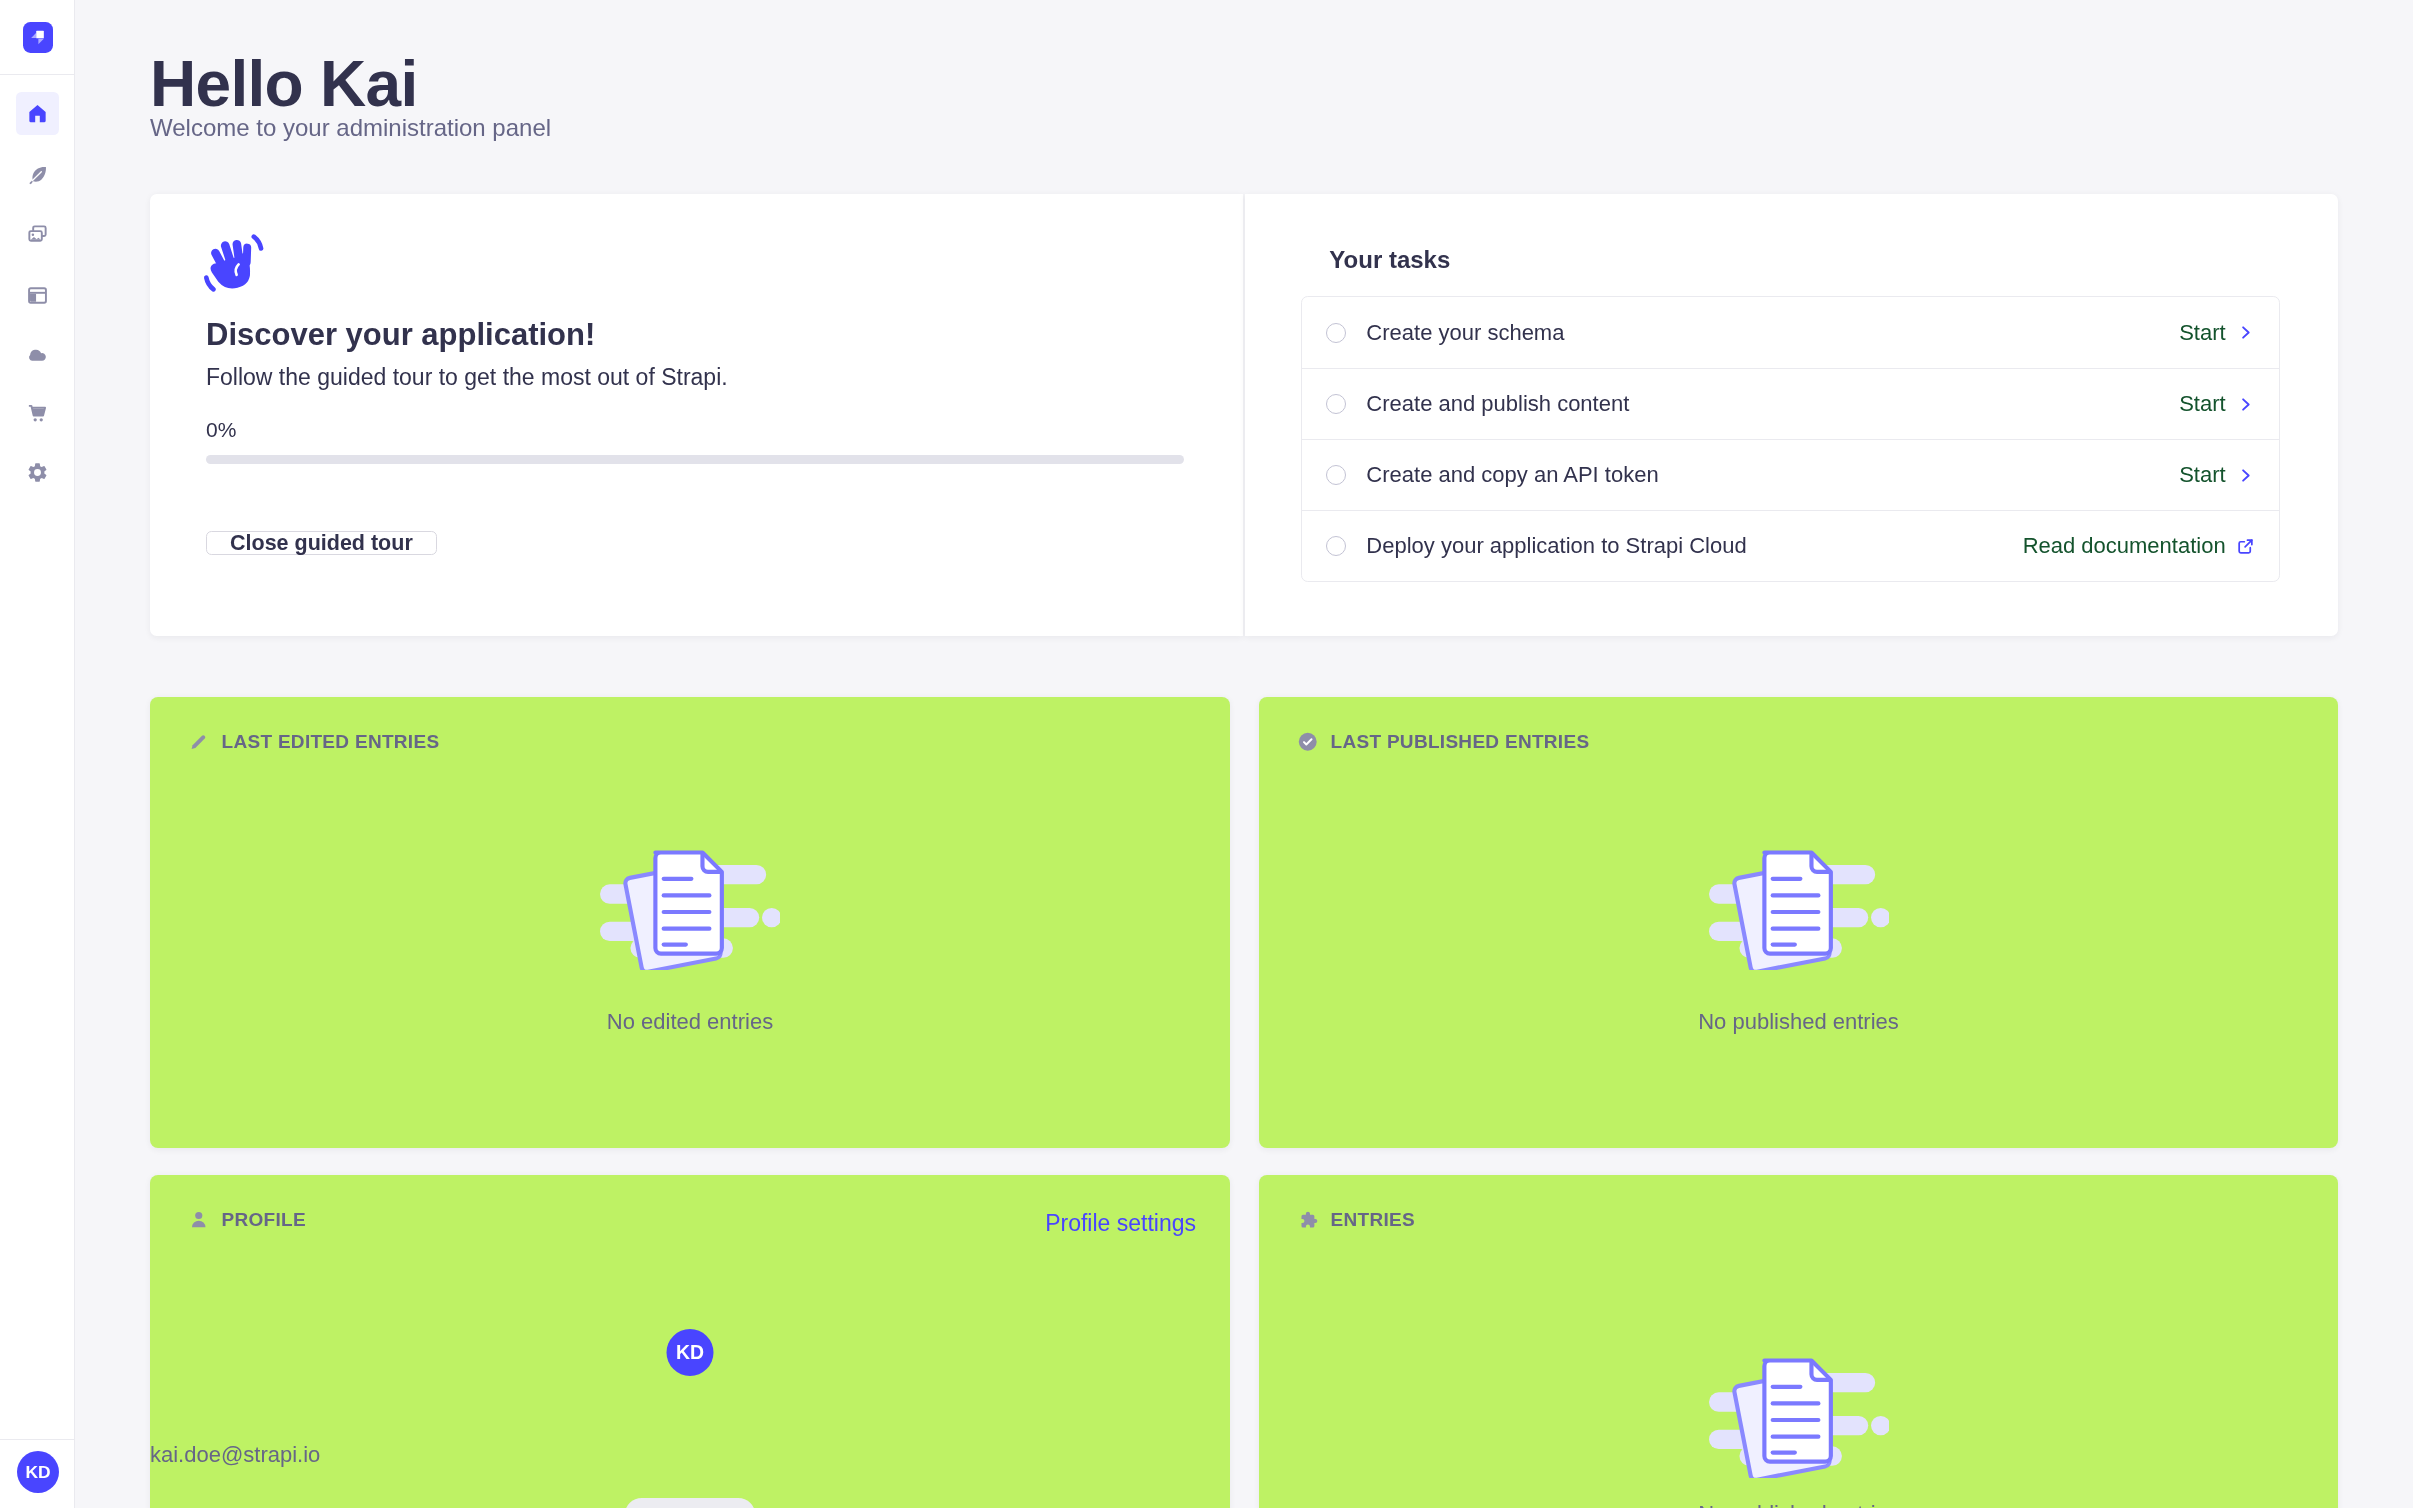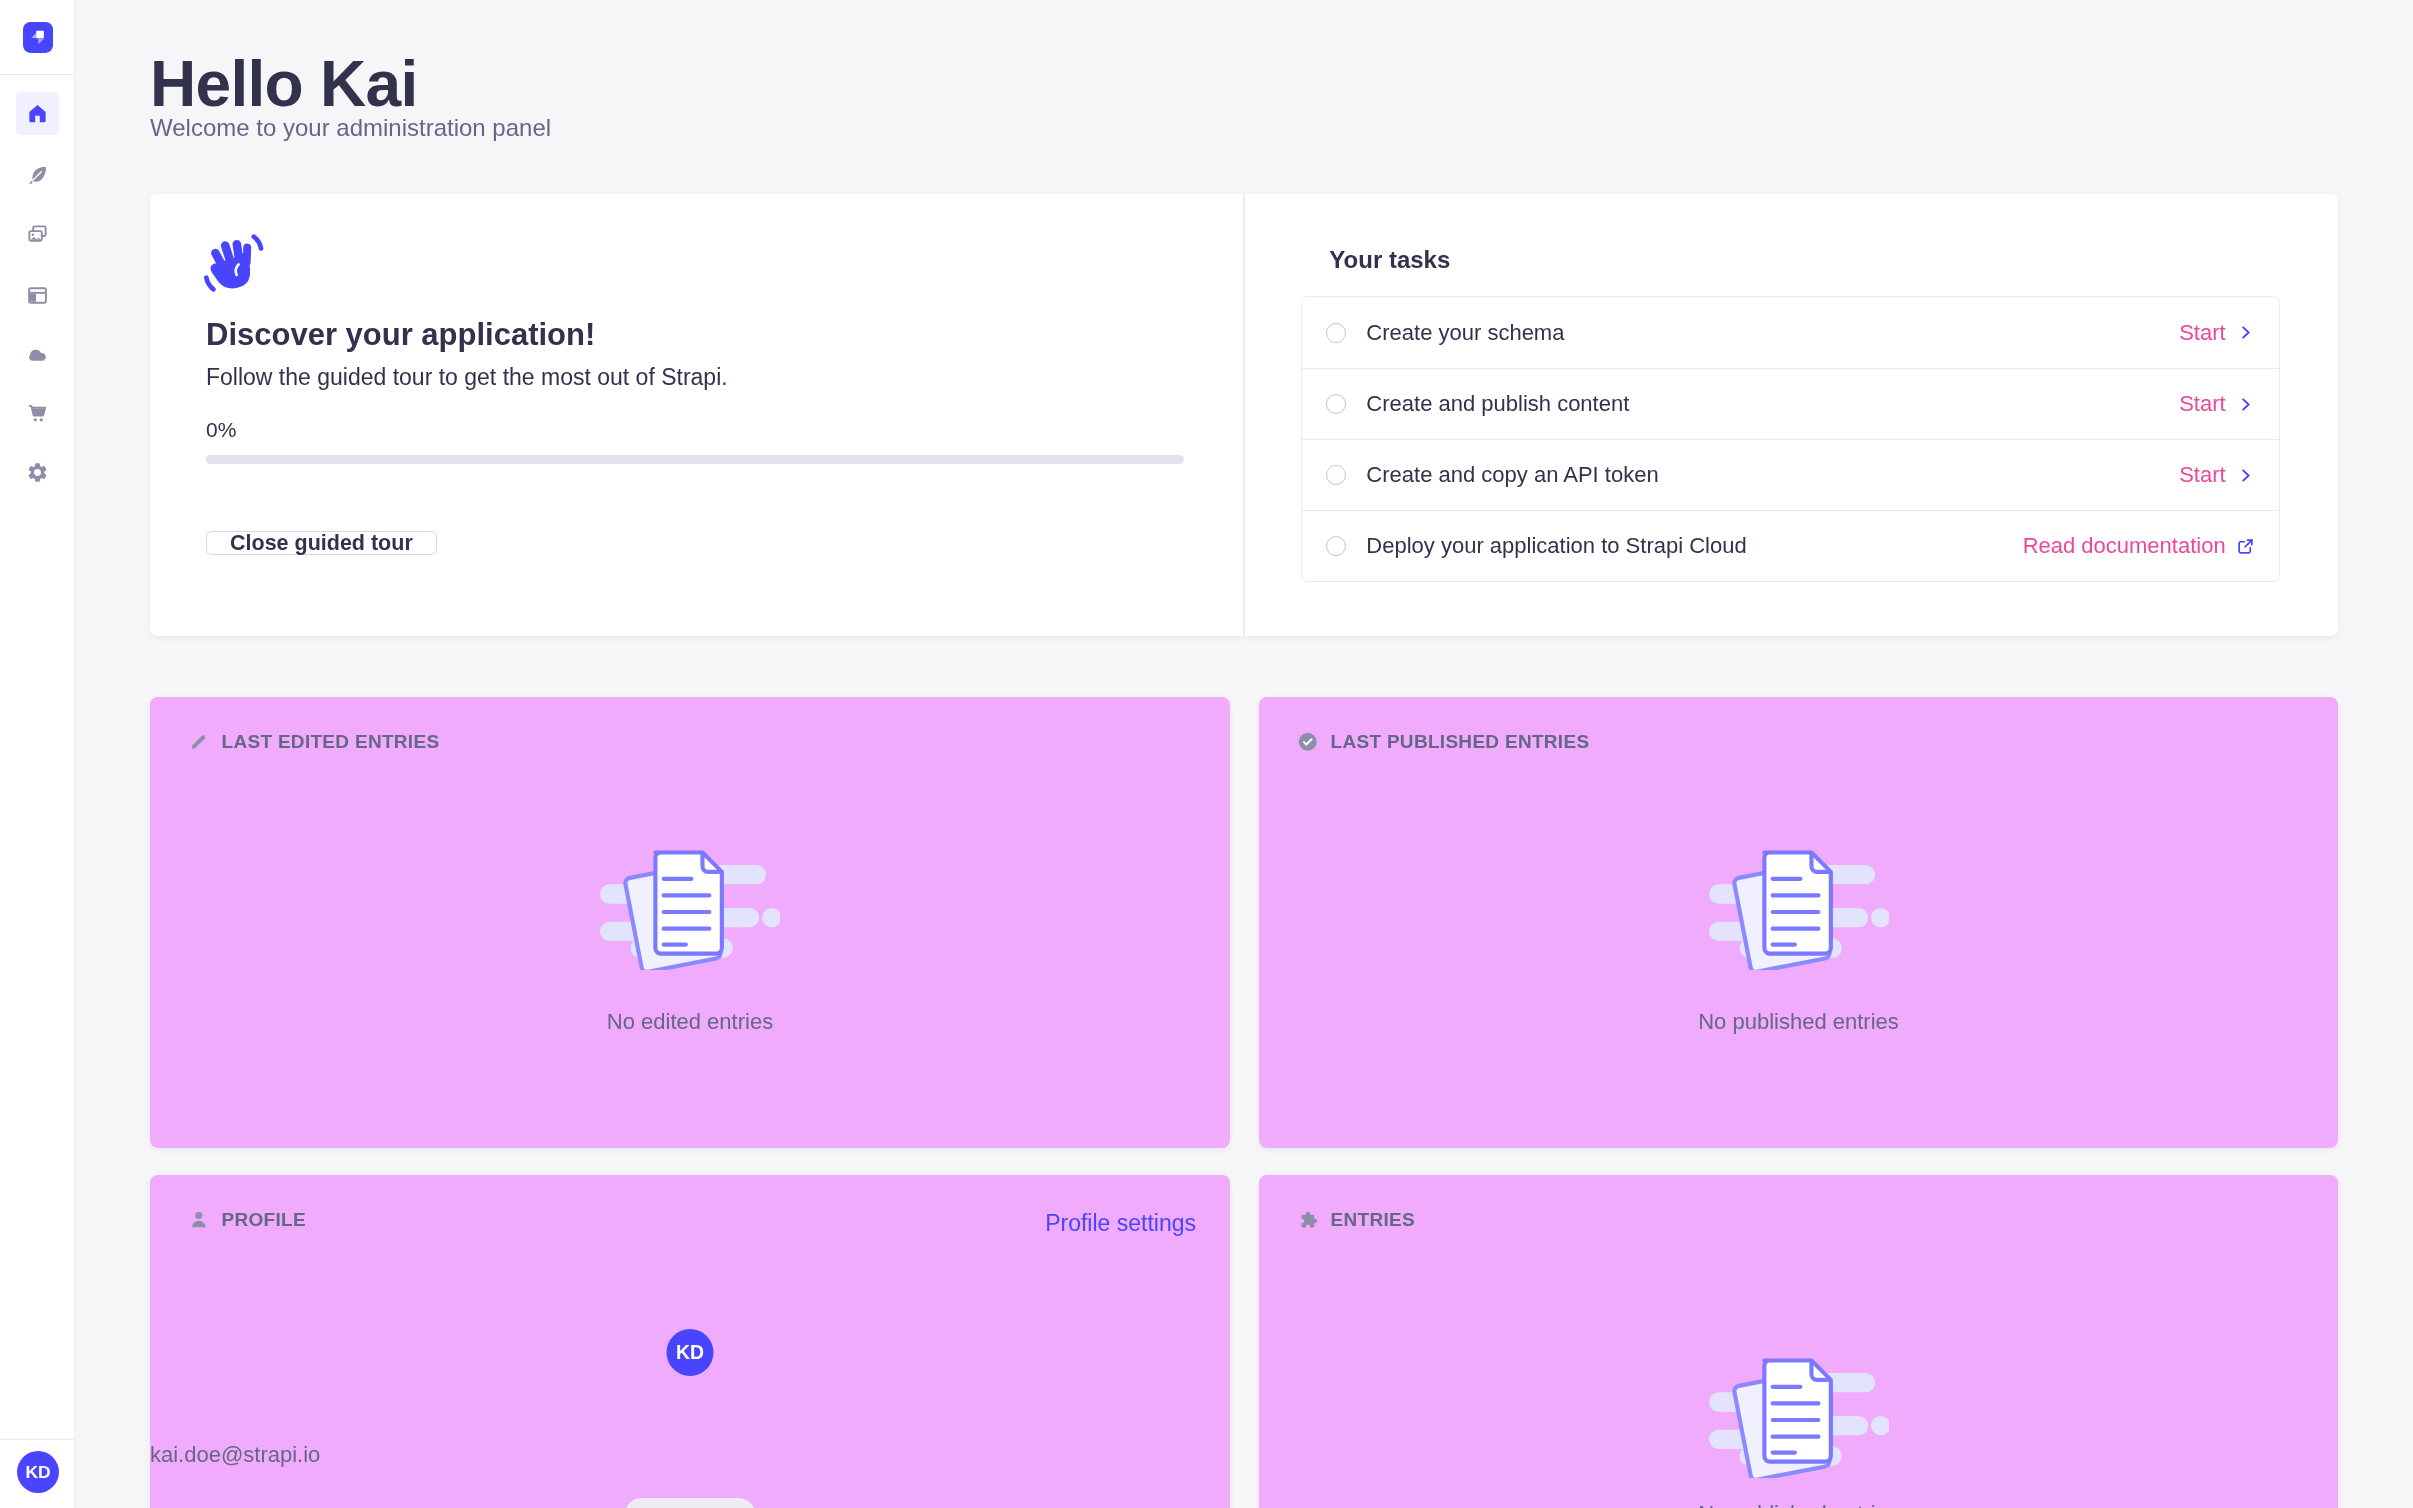--- a/index.html
+++ b/index.html
@@ -33,25 +33,25 @@
   .track      { position:absolute; left:56px; top:261px; right:59px; height:8.7px; border-radius:4.7px; background:#e2e2ea; overflow:hidden; }
   .fill       { height:100%; width:0%; background:#4945ff; border-radius:4.7px; }
   .close-btn  { position:absolute; left:56px; top:337px; height:24px; padding:0 23px; background:#fff; border:0.7px solid #d9d8e0; border-radius:5.4px; font-size:21.5px; font-weight:bold; color:#32324d; display:flex; align-items:center; cursor:pointer; font-family:inherit; }
 
   .tasks-heading { position:absolute; left:64px; top:52px; font-size:24px; font-weight:bold; color:#32324d;margin-left:20px; }
   .tasks-box { position:absolute; left:56px; top:102px; width:979px; border:0.7px solid #eaeaef; border-radius:6.7px; background:#fff; overflow:hidden; }
   .task-row { height:71px; display:flex; align-items:center; padding:0 24px; cursor:pointer; }
   .task-row + .task-row { border-top:0.7px solid #eaeaef; }
   .radio { width:20px; height:20px; border:1.3px solid #c3c3d4; border-radius:50%; flex:none; }
   .task-label { margin-left:20px; font-size:22px; color:#32324d; }
-  .task-action { margin-left:auto; display:flex; align-items:center; gap:10.7px; font-size:22px; color:#ec4899; cursor:pointer; }
+  .task-action { margin-left:auto; display:flex; align-items:center; gap:10.7px; font-size:22px; color:#14532d; cursor:pointer; }
   .task-action svg { width:19px; height:19px; }
 
   
-  .card { position:absolute; background:#f0abfc; border-radius:8px; box-shadow:0 1.3px 6.7px rgba(33,33,52,0.06);text-decoration:underline; }
+  .card { position:absolute; background:#bef264; border-radius:8px; box-shadow:0 1.3px 6.7px rgba(33,33,52,0.06);text-decoration:underline; }
   .card-a { left:150px;  width:1080px; }
   .card-b { left:1259px; width:1079px; }
   .r2 { top:697px; height:451px; }
   .r3 { top:1175px; height:442px; }
   .widget-header { position:absolute; left:38px; top:34px; display:flex; align-items:center; gap:12px; }
   .widget-header svg { width:21.5px; height:21.5px; flex:none; }
   .widget-title { font-size:19px; font-weight:bold; color:#666687; letter-spacing:0.3px; }
   .empty-illustration { position:absolute; left:50%; transform:translateX(-50%); width:180px; height:127px; }
   .r2 .empty-illustration { top:146px; }
   .r3 .empty-illustration { top:176px; }

